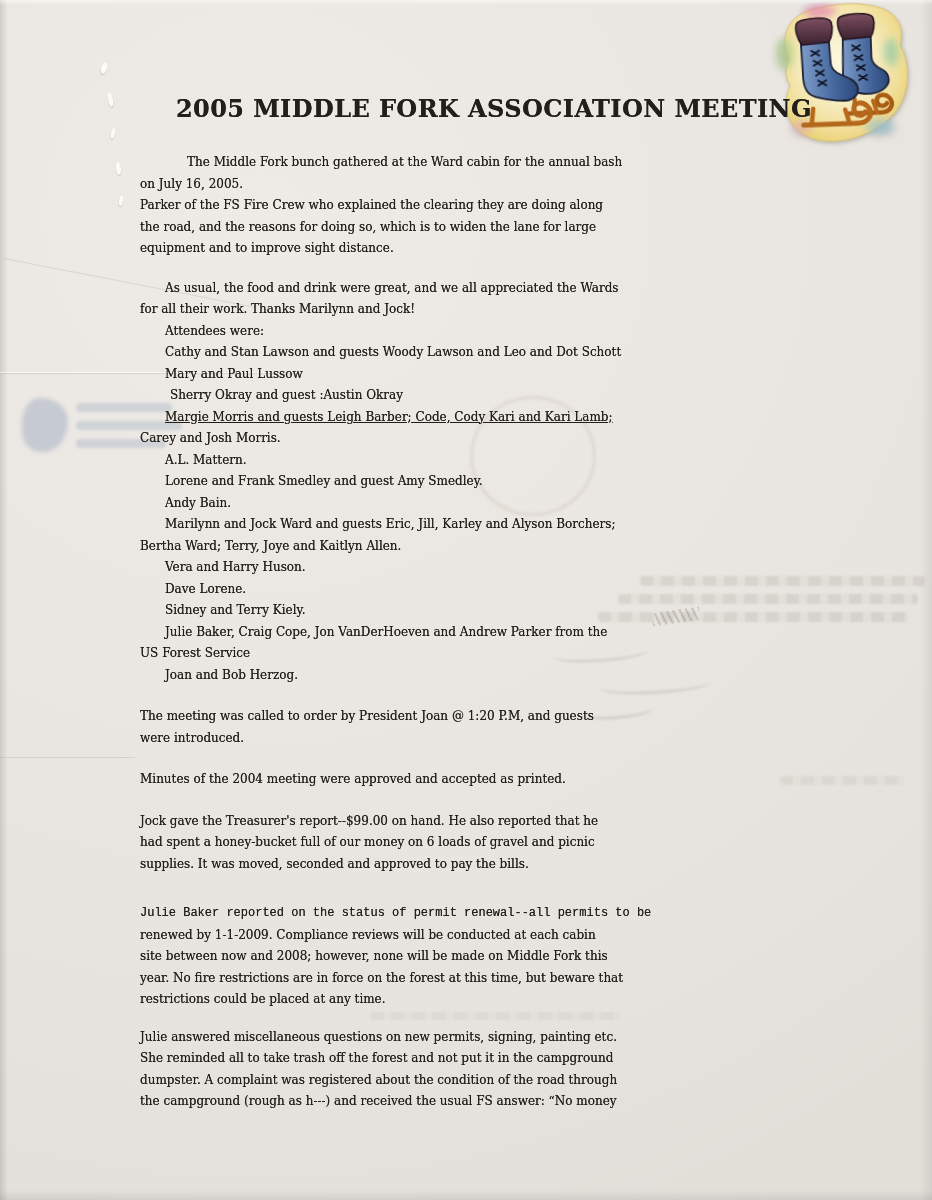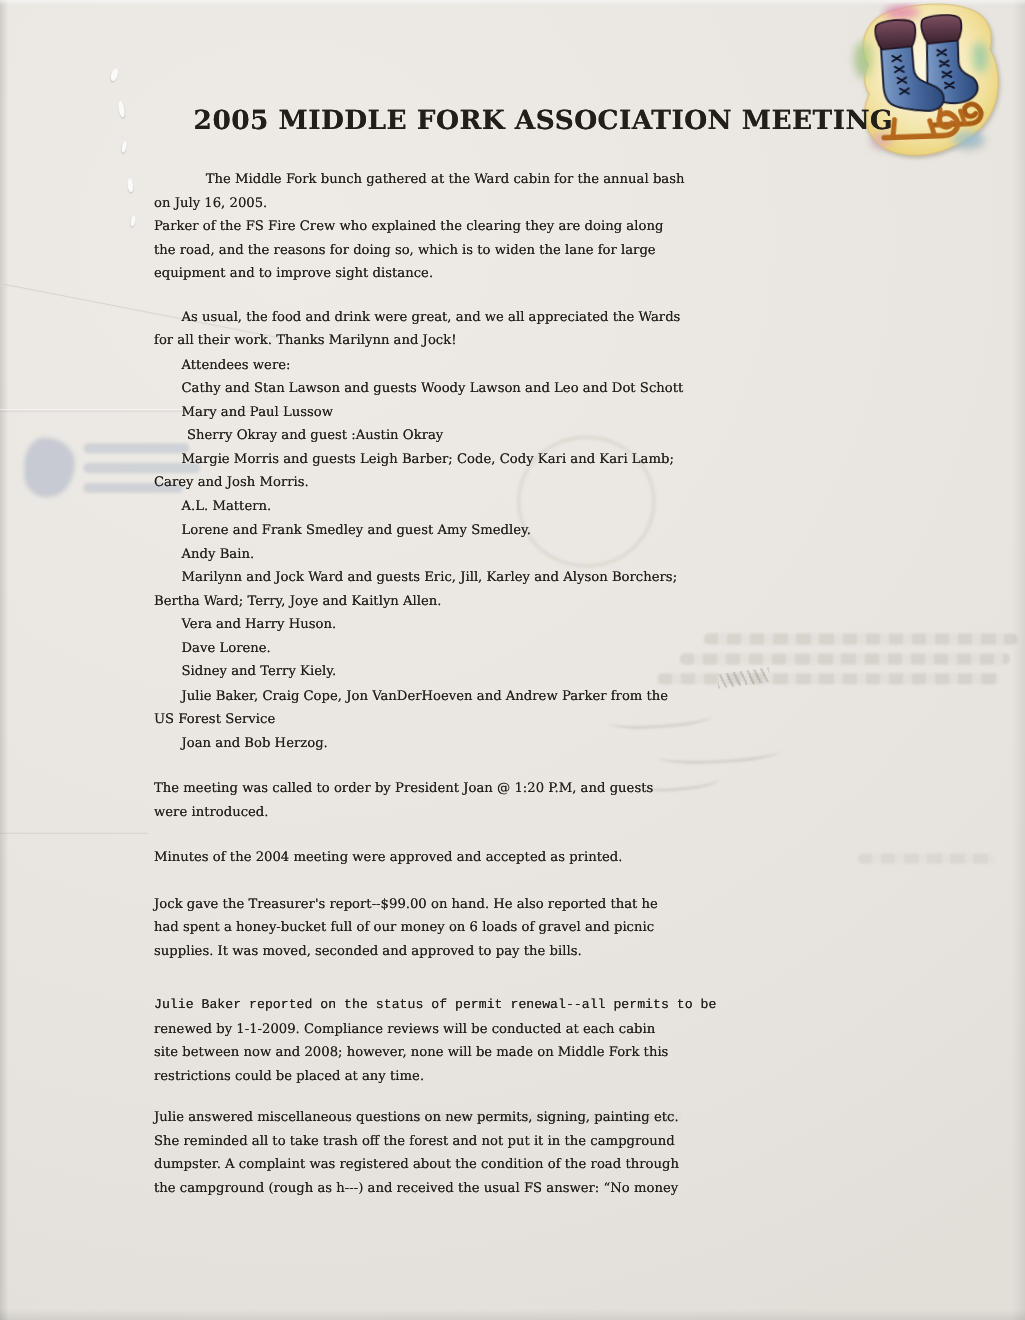--- a/index.html
+++ b/index.html
@@ -147,21 +147,21 @@
         <div class="line" style="padding-left: 0px;">on July 16, 2005.</div>
         <div class="line" style="padding-left: 0px;">Parker of the FS Fire Crew who explained the clearing they are doing along</div>
         <div class="line" style="padding-left: 0px;">the road, and the reasons for doing so, which is to widen the lane for large</div>
         <div class="line" style="padding-left: 0px;">equipment and to improve sight distance.</div>
         <div class="line" style="padding-left: 25px; margin-top: 18px;">As usual, the food and drink were great, and we all appreciated the Wards</div>
         <div class="line" style="padding-left: 0px;">for all their work. Thanks Marilynn and Jock!</div>
         <div class="line" style="padding-left: 25px;">Attendees were:</div>
         <div class="line" style="padding-left: 25px;">Cathy and Stan Lawson and guests Woody Lawson and Leo and Dot Schott</div>
         <div class="line" style="padding-left: 25px;">Mary and Paul Lussow</div>
         <div class="line" style="padding-left: 30px;">Sherry Okray and guest :Austin Okray</div>
-        <div class="line" style="padding-left: 25px;">Margie Morris and guests Leigh Barber; Code, Cody Kari and Kari Lamb;</div>
+        <div class="line" style="padding-left: 25px; text-decoration: underline;">Margie Morris and guests Leigh Barber; Code, Cody Kari and Kari Lamb;</div>
         <div class="line" style="padding-left: 0px;">Carey and Josh Morris.</div>
         <div class="line" style="padding-left: 25px;">A.L. Mattern.</div>
         <div class="line" style="padding-left: 25px;">Lorene and Frank Smedley and guest Amy Smedley.</div>
         <div class="line" style="padding-left: 25px;">Andy Bain.</div>
         <div class="line" style="padding-left: 25px;">Marilynn and Jock Ward and guests Eric, Jill, Karley and Alyson Borchers;</div>
         <div class="line" style="padding-left: 0px;">Bertha Ward; Terry, Joye and Kaitlyn Allen.</div>
         <div class="line" style="padding-left: 25px;">Vera and Harry Huson.</div>
         <div class="line" style="padding-left: 25px;">Dave Lorene.</div>
         <div class="line" style="padding-left: 25px;">Sidney and Terry Kiely.</div>
         <div class="line" style="padding-left: 25px;">Julie Baker, Craig Cope, Jon VanDerHoeven and Andrew Parker from the</div>
@@ -169,20 +169,21 @@
         <div class="line" style="padding-left: 25px;">Joan and Bob Herzog.</div>
         <div class="line" style="padding-left: 0px; margin-top: 20px;">The meeting was called to order by President Joan @ 1:20 P.M, and guests</div>
         <div class="line" style="padding-left: 0px;">were introduced.</div>
         <div class="line" style="padding-left: 0px; margin-top: 20px;">Minutes of the 2004 meeting were approved and accepted as printed.</div>
         <div class="line" style="padding-left: 0px; margin-top: 20px;">Jock gave the Treasurer's report--$99.00 on hand. He also reported that he</div>
         <div class="line" style="padding-left: 0px;">had spent a honey-bucket full of our money on 6 loads of gravel and picnic</div>
         <div class="line" style="padding-left: 0px;">supplies. It was moved, seconded and approved to pay the bills.</div>
         <div class="line" style="padding-left: 0px; margin-top: 28px; font-family: Liberation Mono, monospace;">Julie Baker reported on the status of permit renewal--all permits to be</div>
         <div class="line" style="padding-left: 0px;">renewed by 1-1-2009. Compliance reviews will be conducted at each cabin</div>
         <div class="line" style="padding-left: 0px;">site between now and 2008; however, none will be made on Middle Fork this</div>
+        <div class="line" style="padding-left: 0px;">year. No fire restrictions are in force on the forest at this time, but beware that</div>
         <div class="line" style="padding-left: 0px;">restrictions could be placed at any time.</div>
         <div class="line" style="padding-left: 0px; margin-top: 16px;">Julie answered miscellaneous questions on new permits, signing, painting etc.</div>
         <div class="line" style="padding-left: 0px;">She reminded all to take trash off the forest and not put it in the campground</div>
         <div class="line" style="padding-left: 0px;">dumpster. A complaint was registered about the condition of the road through</div>
         <div class="line" style="padding-left: 0px;">the campground (rough as h---) and received the usual FS answer: “No money</div>
       </div>
   </div>
 </div>
 
 </body></html>

